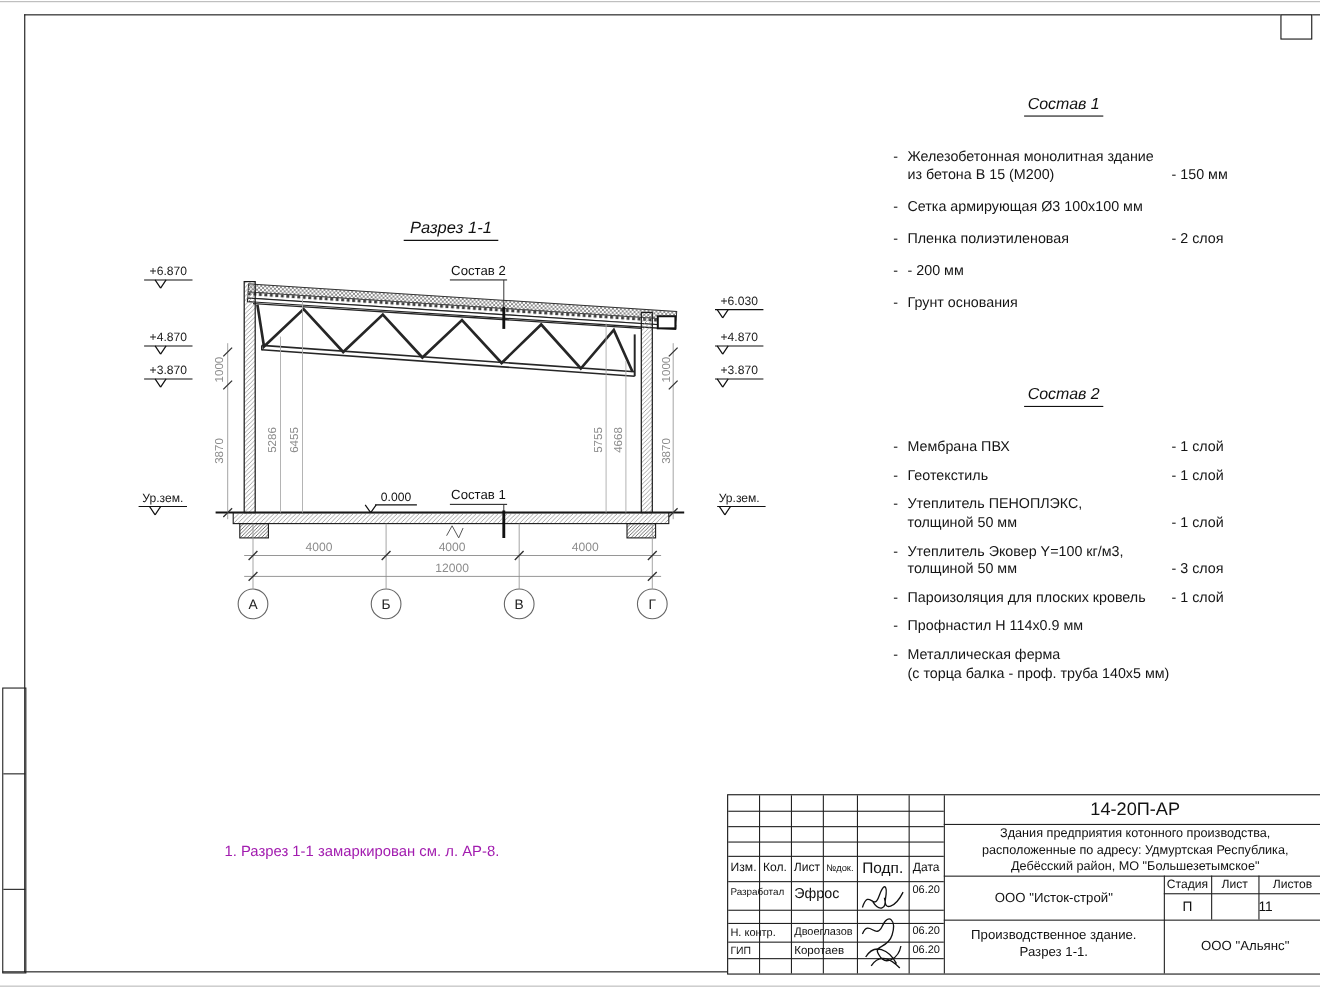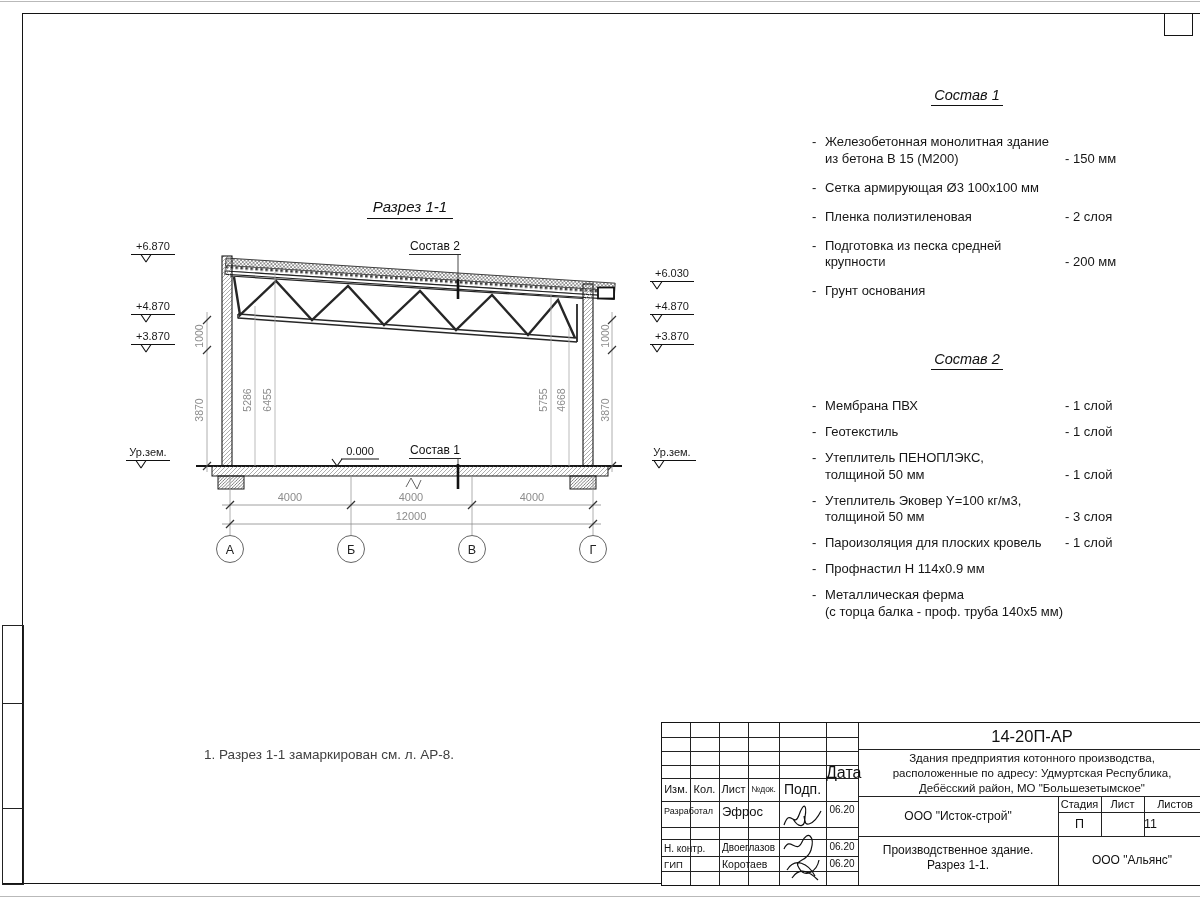--- a/index.html
+++ b/index.html
@@ -8,21 +8,21 @@
   .abs{position:absolute;}
   
   .paper-edge{position:absolute;left:0;width:1200px;border-top:1.5px solid #b9b9b9;}
   .frame-left{position:absolute;left:22px;top:13px;height:871px;border-left:1.7px solid #141414;}
   .frame-top{position:absolute;left:22px;top:13px;width:1178px;border-top:1.7px solid #141414;}
   .frame-bottom{position:absolute;left:2px;top:883px;width:1198px;border-top:1.7px solid #141414;}
   .tr-box{position:absolute;left:1164px;top:13px;width:27px;height:21px;border:1.3px solid #141414;background:#fff;}
   .mbox{position:absolute;left:2px;top:625px;width:20px;height:258px;border:1.2px solid #222;}
   .mbox .sep{position:absolute;left:0;width:100%;border-top:1px solid #222;}
   
-  .note{position:absolute;left:204px;top:747px;font-size:13.5px;color:#404040;}
+  .note{position:absolute;left:204px;top:766px;font-size:13.5px;color:#a21caf;}
   
   .sost{position:absolute;width:310px;}
   .sost-h{text-align:center;margin-bottom:28px;}
   .sost-h span{display:inline-block;font-style:italic;font-size:14.5px;border-bottom:1.2px solid #111;padding:0 3px 2px;}
   .item{display:flex;align-items:flex-start;font-size:13px;line-height:16.5px;color:#161616;}
   .s1 .item{margin-bottom:12.5px;}
   .s2 .item{margin-bottom:9.5px;}
   .item .dash{width:13px;flex:none;}
   .item .name{width:240px;flex:none;}
   .item .name div{white-space:nowrap;}
@@ -212,24 +212,20 @@
   </div>
   <div class="item">
     <div class="dash">-</div>
     <div class="name">
         <div>Пленка полиэтиленовая</div>
       </div>
     <div class="val">- 2 слоя</div>
   </div>
   <div class="item">
     <div class="dash">-</div>
-    <div class="name">
-        <div>Подготовка из песка средней</div>
-        <div>крупности</div>
-      </div>
     <div class="val">- 200 мм</div>
   </div>
   <div class="item">
     <div class="dash">-</div>
     <div class="name">
         <div>Грунт основания</div>
       </div>
     <div class="val"></div>
   </div>
 </div>
@@ -317,21 +313,21 @@
   <div class="hl th" style="left:196px;top:26px;width:348px;"></div>
   <div class="hl th" style="left:196px;top:73px;width:348px;"></div>
   <div class="hl" style="left:396px;top:89px;width:148px;"></div>
   <div class="hl th" style="left:196px;top:113px;width:348px;"></div>
 
   <div class="cell" style="left:0;top:55px;width:28px;height:23px;line-height:23px;font-size:11px;">Изм.</div>
   <div class="cell" style="left:28px;top:55px;width:29px;height:23px;line-height:23px;font-size:11px;">Кол.</div>
   <div class="cell" style="left:57px;top:55px;width:29px;height:23px;line-height:23px;font-size:11px;">Лист</div>
   <div class="cell" style="left:86px;top:55px;width:31px;height:23px;line-height:23px;font-size:8.5px;">№док.</div>
   <div class="cell" style="left:117px;top:55px;width:47px;height:23px;line-height:23px;font-size:14px;">Подп.</div>
-  <div class="cell" style="left:164px;top:38px;width:32px;height:23px;line-height:23px;font-size:16px;text-align:right;">Дата</div>
+  <div class="cell" style="left:164px;top:55px;width:32px;height:23px;line-height:23px;font-size:11px;">Дата</div>
 
   <div class="cell lft" style="left:2px;top:83px;width:55px;font-size:9px;">Разработал</div>
   <div class="cell lft" style="left:60px;top:81px;width:56px;font-size:13px;">Эфрос</div>
   <div class="cell" style="left:164px;top:81px;width:32px;font-size:10px;">06.20</div>
   <div class="cell lft" style="left:2px;top:120px;width:55px;font-size:10px;">Н. контр.</div>
   <div class="cell lft" style="left:60px;top:119px;width:58px;font-size:10px;">Двоеглазов</div>
   <div class="cell" style="left:164px;top:118px;width:32px;font-size:10px;">06.20</div>
   <div class="cell lft" style="left:2px;top:136px;width:55px;font-size:9.5px;">ГИП</div>
   <div class="cell lft" style="left:60px;top:135px;width:58px;font-size:10.5px;">Коротаев</div>
   <div class="cell" style="left:164px;top:135px;width:32px;font-size:10px;">06.20</div>

